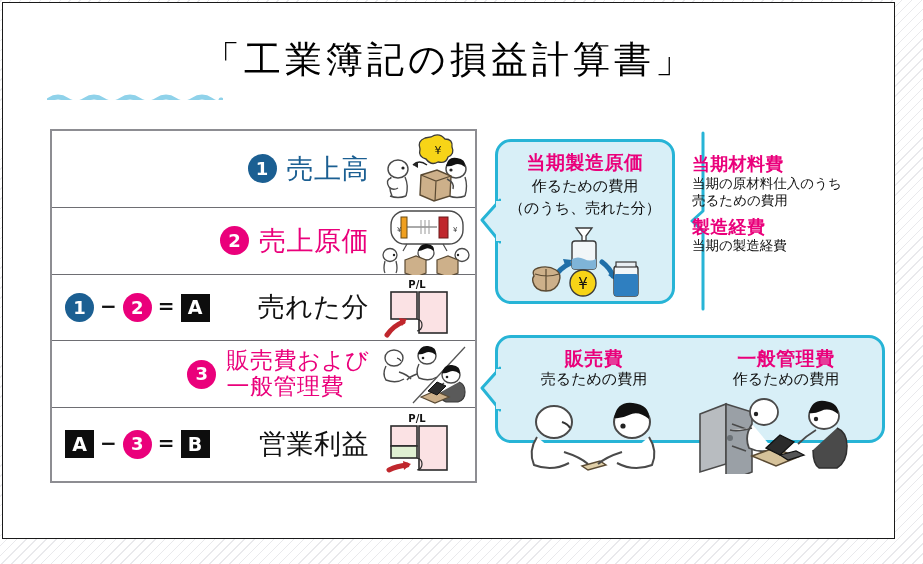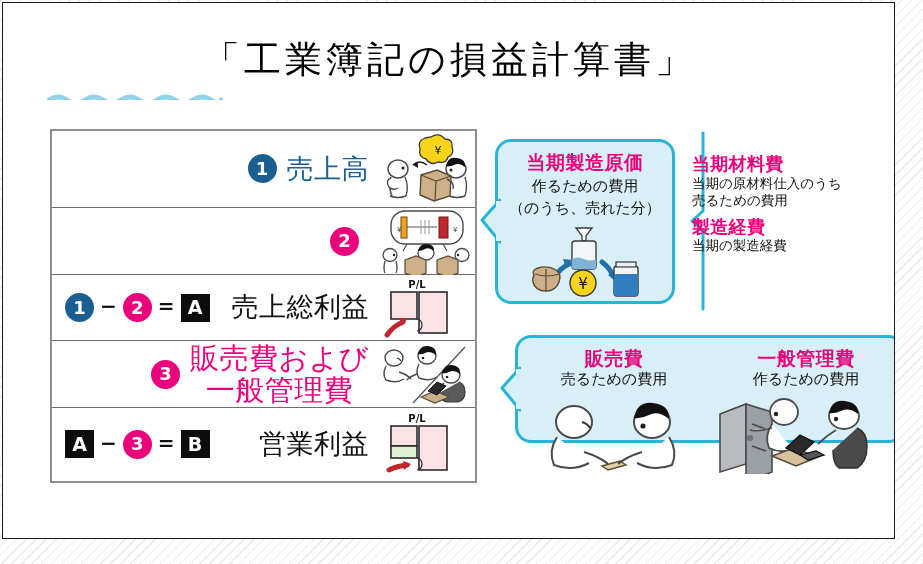--- a/index.html
+++ b/index.html
@@ -156,21 +156,21 @@
   .item-name {
     font-size: 27px;
     font-weight: normal;
     letter-spacing: 0.5px;
     line-height: 1.12;
     white-space: nowrap;
   }
   .name-blue { color: #1b5f92; }
   .name-pink { color: #ea007b; }
   .name-black { color: #111111; }
-  .name-2line { text-align: center; font-size: 29px; }
+  .name-2line { text-align: left; font-size: 23px; }
 
   .badge-gap { margin-right: 10px; }
 
   
   .callout {
     position: absolute;
     background: #d8eff7;
     border: 3px solid #27b4d6;
     border-radius: 16px;
     box-sizing: border-box;
@@ -180,21 +180,21 @@
     left: -19px;
     width: 20px;
     height: 44px;
   }
   #callout-top {
     left: 492px; top: 136px;
     width: 180px; height: 165px;
   }
   #callout-top .callout-tail { top: 56px; }
   #callout-bottom {
-    left: 512px; top: 332px;
+    left: 492px; top: 332px;
     width: 390px; height: 108px;
   }
   #callout-bottom .callout-tail { top: 28px; }
 
   .co-head {
     color: #ea007b;
     font-weight: bold;
     font-size: 19px;
     text-align: center;
     letter-spacing: 0.5px;
@@ -296,20 +296,21 @@
           <path d="M44,44 l16,-5 l14,6 l-1,20 l-16,5 l-14,-6 z" fill="#cdb08a" stroke="#5a4a33" stroke-width="1.4"></path>
           <path d="M44,44 l15,6 l15,-5 M59,50 l-1,20" fill="none" stroke="#5a4a33" stroke-width="1.2"></path>
           <path d="M70,48 q8,4 6,10" fill="none" stroke="#4a4a4a" stroke-width="1.4"></path>
         </svg>
       </div>
     </div>
 
     <div class="pl-row r2">
       <div class="label-area">
         <span class="badge-circle badge-pink badge-gap">2</span>
+        <span class="item-name name-pink">売上原価</span>
       </div>
       <div class="ill-cell">
         <svg class="ill-svg" width="98" height="67" viewBox="0 0 98 67">
 
           <rect x="14" y="3" width="72" height="33" rx="14" fill="#fff" stroke="#4a4a4a" stroke-width="1.4"></rect>
           <rect x="24" y="9" width="6" height="21" fill="#f0a020" stroke="#6b4a10" stroke-width="1"></rect>
           <rect x="62" y="9" width="9" height="21" fill="#c0272d" stroke="#6b1a1a" stroke-width="1"></rect>
           <path d="M30,19 l30,0" stroke="#555" stroke-width="1"></path>
           <path d="M44,12 l0,14 M48,12 l0,14 M52,12 l0,14" stroke="#999" stroke-width="1"></path>
           <text x="20" y="24" font-size="7" fill="#333" font-family="DejaVu Sans, sans-serif">¥</text>
@@ -331,21 +332,21 @@
 
     <div class="pl-row r3">
       <div class="formula">
         <span class="badge-circle badge-blue">1</span>
         <span class="op">−</span>
         <span class="badge-circle badge-pink">2</span>
         <span class="op">=</span>
         <span class="badge-square">A</span>
       </div>
       <div class="label-area">
-        <span class="item-name name-black">売上総利益</span>
+        <span class="item-name name-black">売れた分</span>
       </div>
       <div class="ill-cell">
         <svg class="ill-svg" width="98" height="66" viewBox="0 0 98 66">
           <text x="40" y="13" font-size="10" font-weight="bold" fill="#111" font-family="DejaVu Sans, sans-serif" text-anchor="middle">P/L</text>
           <rect x="14" y="17" width="26" height="27" fill="#fbe2e4" stroke="#2b2b2b" stroke-width="1.6"></rect>
           <rect x="42" y="17" width="28" height="41" fill="#fbe2e4" stroke="#2b2b2b" stroke-width="1.6"></rect>
           <path d="M40,44 q5,1 5,6 q0,5 -5,6" fill="none" stroke="#2b2b2b" stroke-width="1.2"></path>
           <path d="M10,60 q6,-9 16,-13" fill="none" stroke="#c0272d" stroke-width="5" stroke-linecap="round"></path>
           <path d="M30,44 l-8,-1 l3,8 z" fill="#c0272d"></path>
         </svg>

